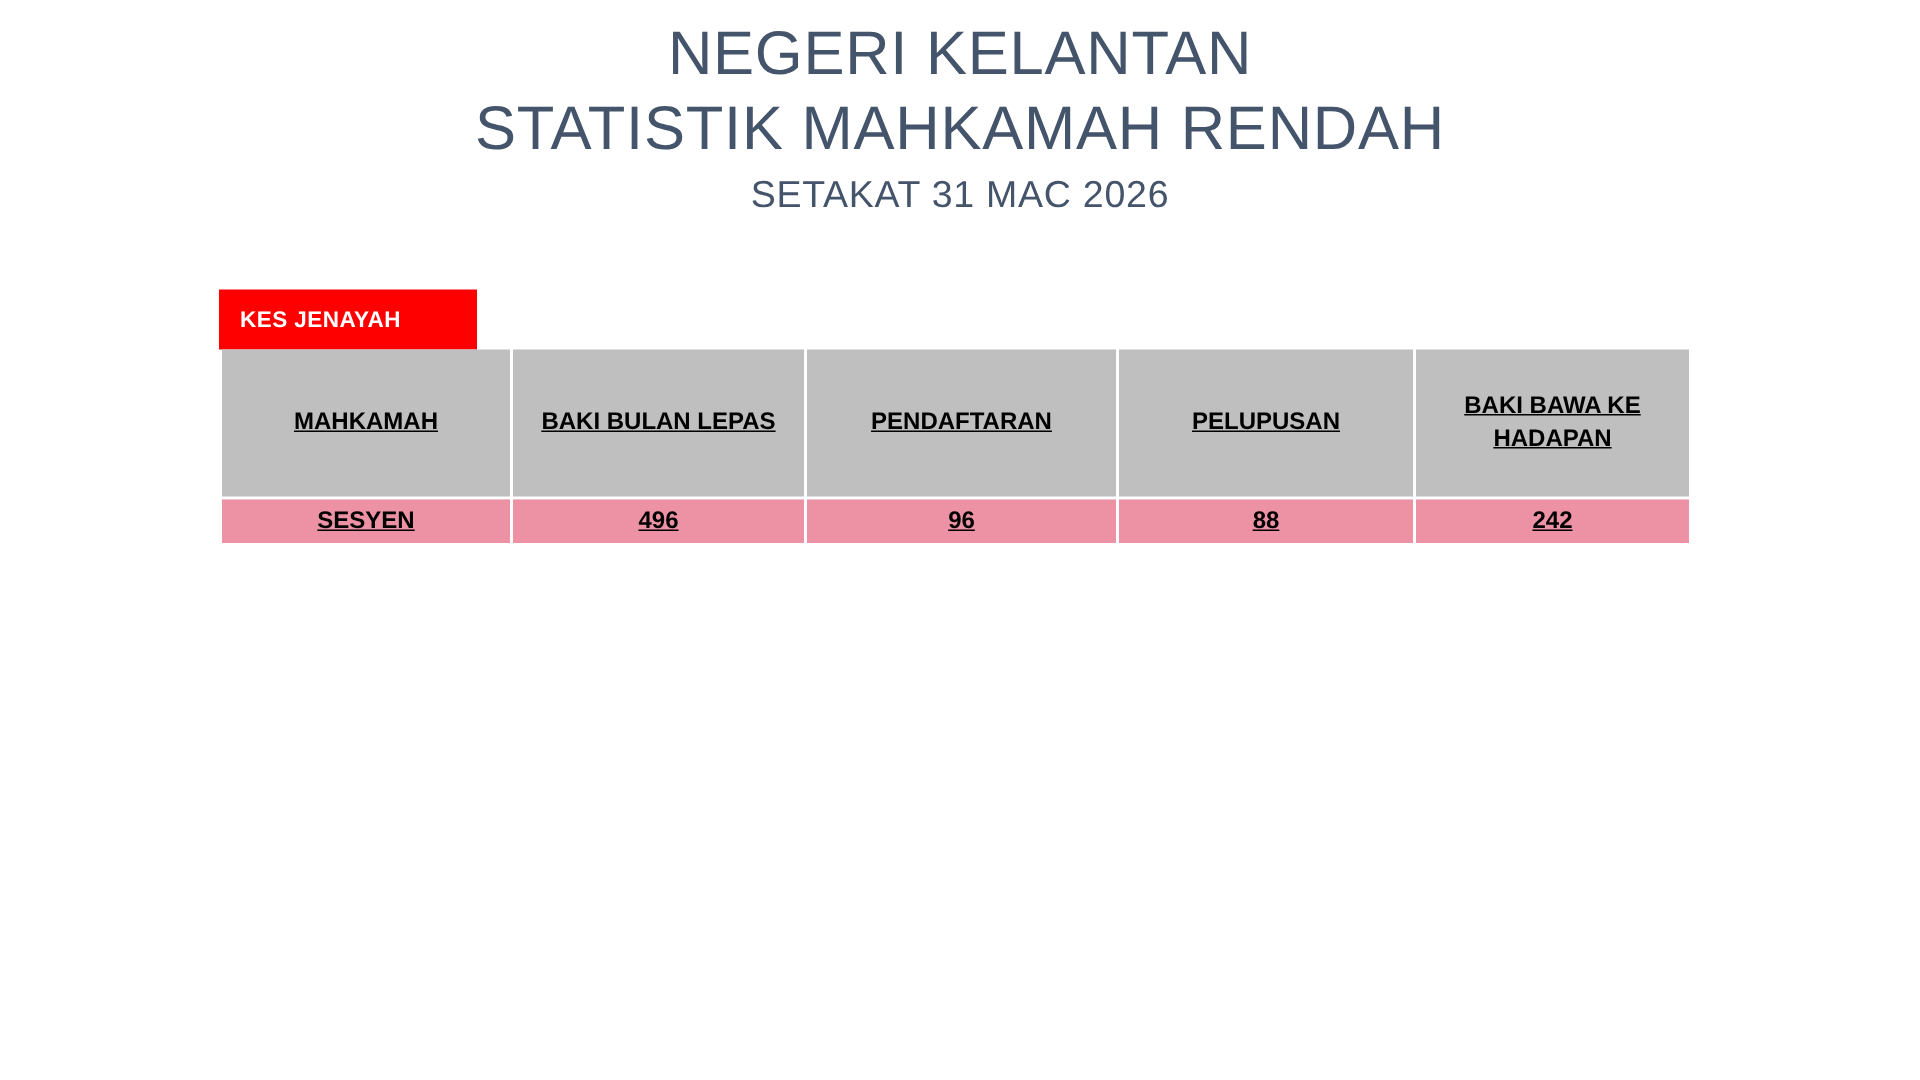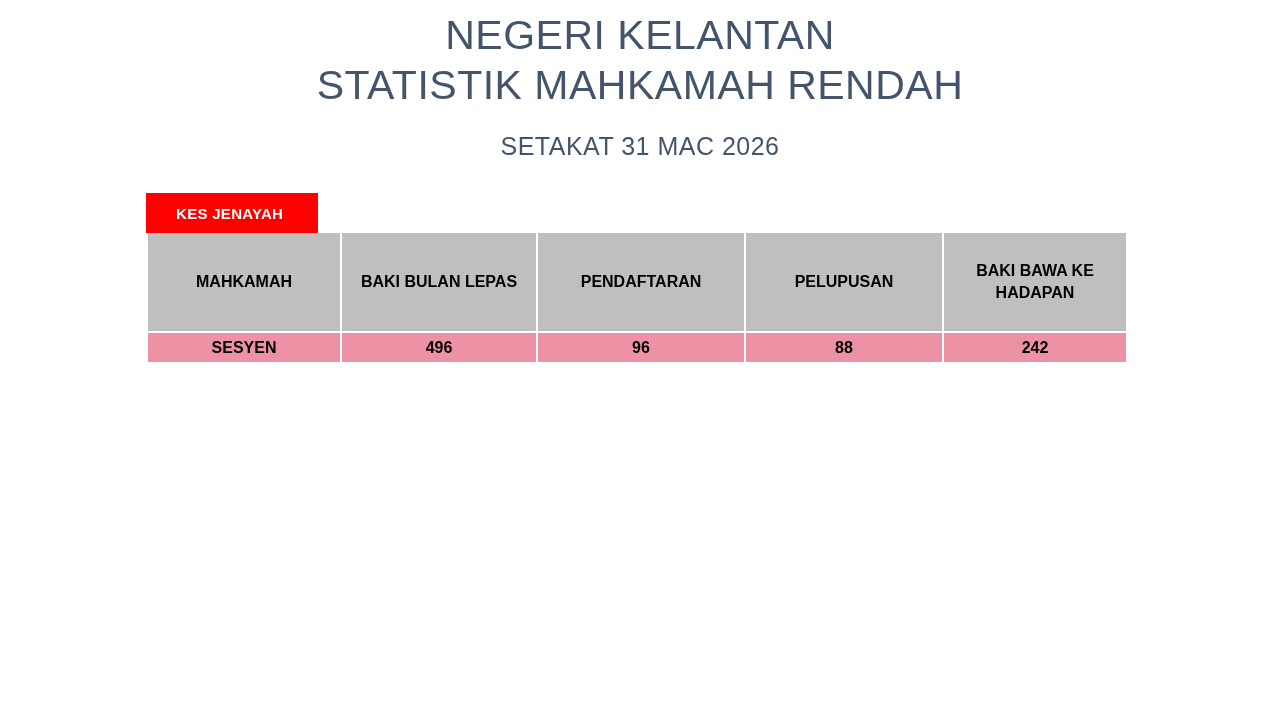--- a/index.html
+++ b/index.html
@@ -31,49 +31,50 @@
     color: #44546a;
     letter-spacing: 0.5px;
     font-weight: 400;
   }
   .subtitle-line {
     font-size: 25px;
     line-height: 32px;
     color: #44546a;
     letter-spacing: 0.5px;
     font-weight: 400;
-    margin-top: 20px;
+    margin-top: 4px;
   }
   .tab-label {
     position: absolute;
     left: 146px;
     top: 193px;
     width: 172px;
     height: 40px;
     background: #ff0000;
     color: #ffffff;
     font-size: 15px;
     font-weight: bold;
     display: flex;
     align-items: center;
-    padding-left: 30px;
+    padding-left: 14px;
     box-sizing: border-box;
     letter-spacing: 0.3px;
   }
   .table-wrap {
     position: absolute;
     left: 146px;
     top: 233px;
     width: 970px;
   }
   table.stats {
     border-collapse: separate;
     border-spacing: 2px 0;
     width: 970px;
     table-layout: fixed;
+    text-decoration: underline;
   }
   table.stats th,
   table.stats td {
     padding: 0;
     margin: 0;
     text-align: center;
     vertical-align: middle;
     font-size: 16px;
     font-weight: bold;
     color: #000000;

